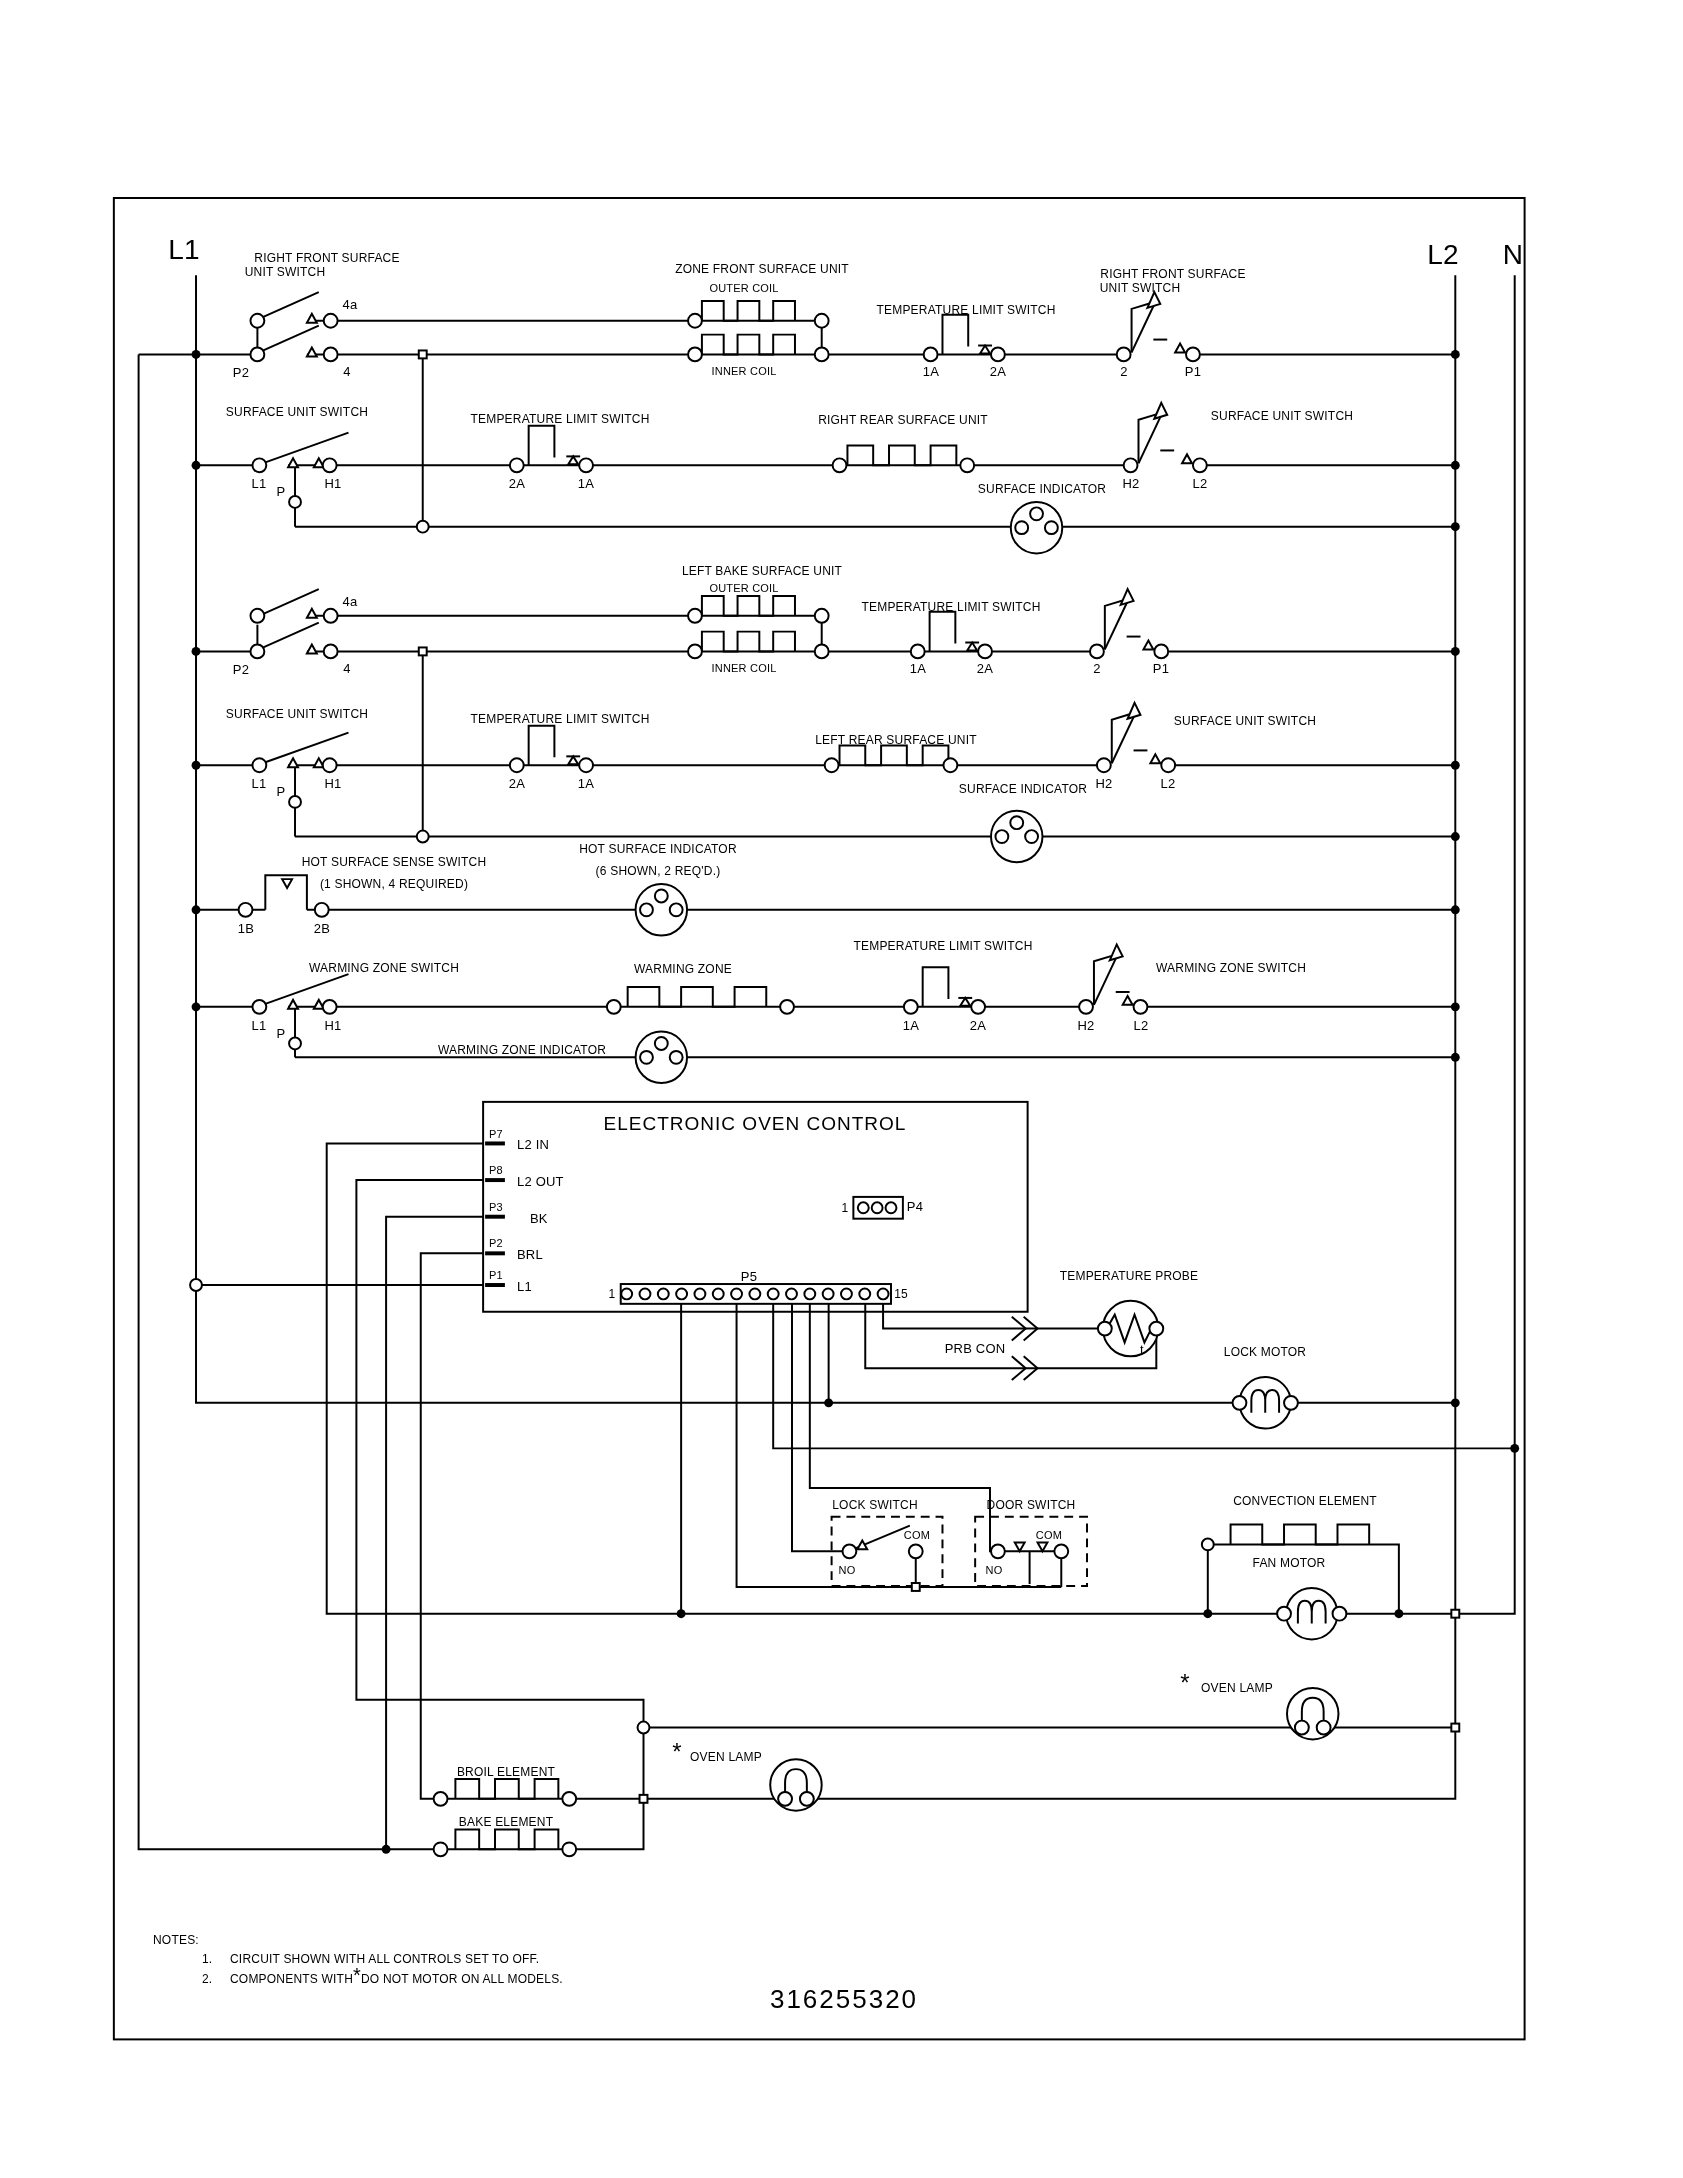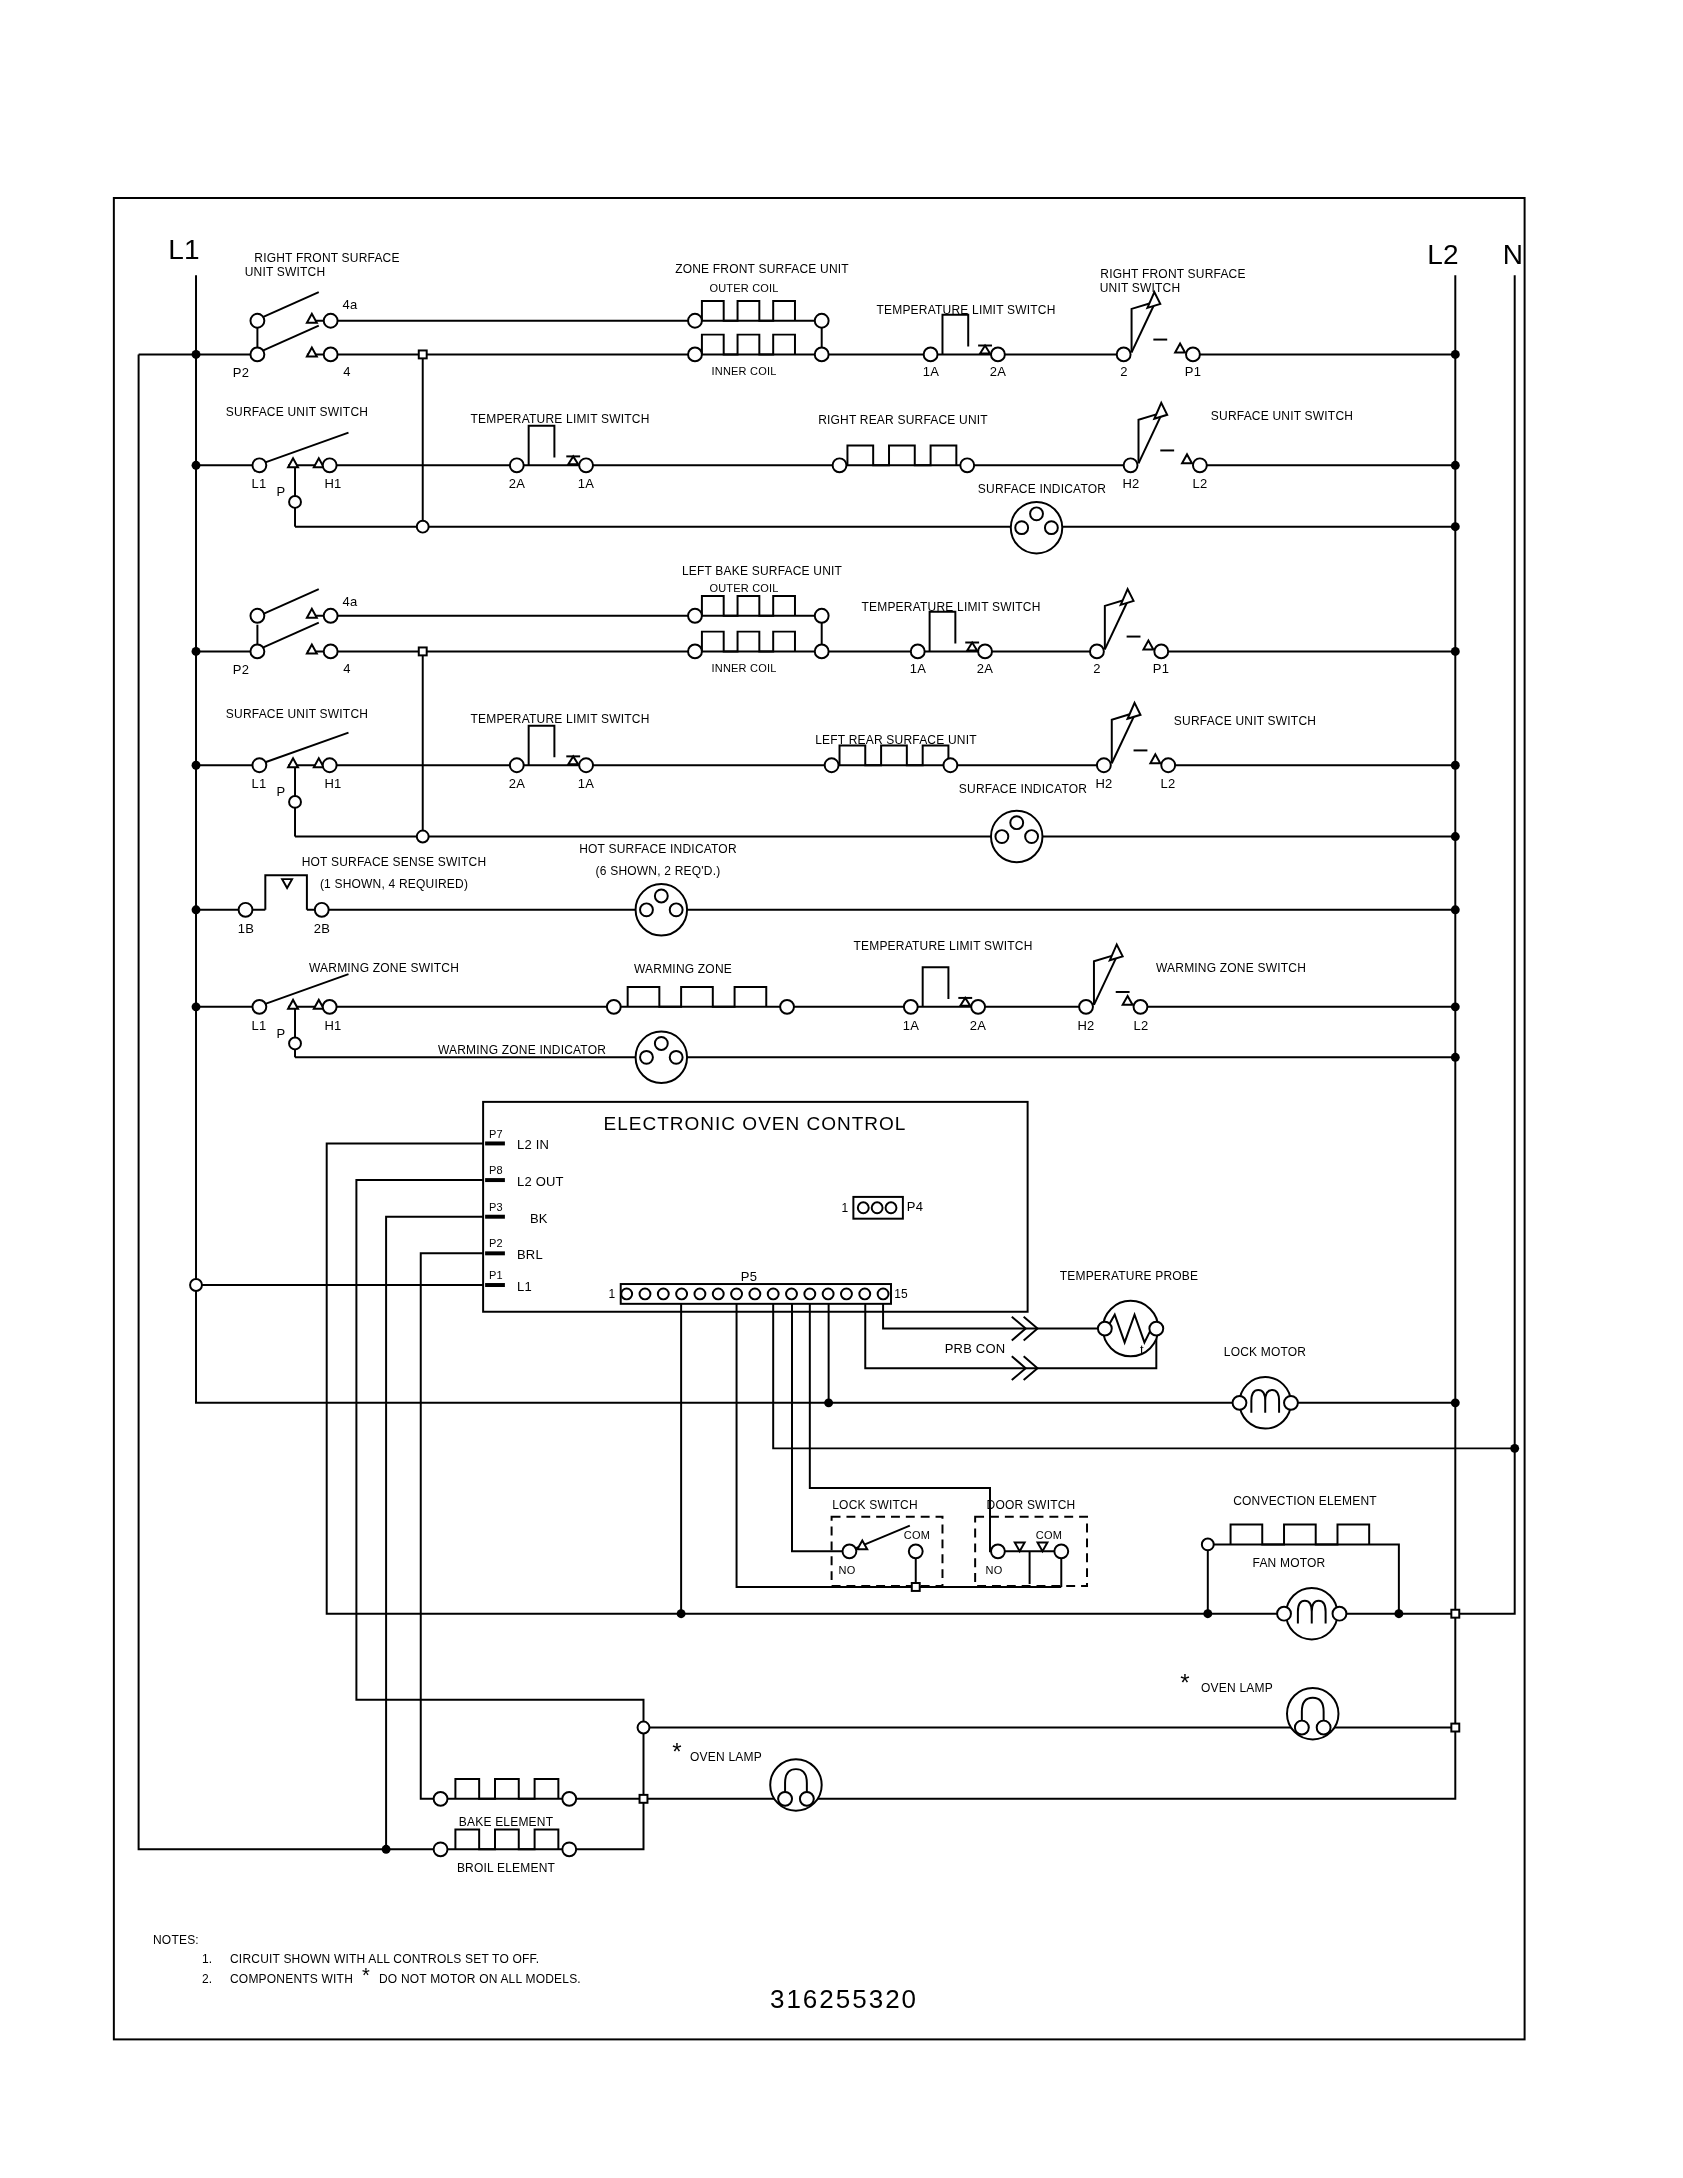--- a/index.html
+++ b/index.html
@@ -8,21 +8,21 @@
   #wires{position:absolute;left:0;top:0;}
   .lb{position:absolute;transform:translate(-50%,-50%);white-space:nowrap;
       font-size:13px;letter-spacing:0.2px;color:#000;}
   .la{transform:translate(0,-50%);}
   .s10{font-size:11px;}
   .s11{font-size:12px;}
   .s19{font-size:19px;letter-spacing:1px;}
   .s26{font-size:28px;}
   .s28{font-size:26px;letter-spacing:2px;}
   .star{font-size:24px;line-height:10px;}
-  .note2{display:flex;align-items:center;gap:9px;}
+  .note2{display:flex;align-items:center;gap:0;}
   .note2 .star{font-size:20px;position:relative;top:-4px;}
 </style>
 </head>
 <body>
 
 <div id="stage">
   <svg id="wires" width="1683" height="2178" viewBox="0 0 1700 2200">
       <polyline stroke="#000" stroke-width="2" fill="none" points="198,278 198,1417 1252,1417"></polyline>
       <polyline stroke="#000" stroke-width="2" fill="none" points="1304,1417 1470,1417"></polyline>
       <polyline stroke="#000" stroke-width="2" fill="none" points="140,358 140,1868 445,1868"></polyline>
@@ -434,21 +434,21 @@
   <div class="lb s10" style="left:994px;top:1570px">NO</div>
 
   <div class="lb s11" style="left:1305px;top:1501px">CONVECTION ELEMENT</div>
   <div class="lb s11" style="left:1289px;top:1563px">FAN MOTOR</div>
 
   <div class="lb star" style="left:1185px;top:1683px">*</div>
   <div class="lb s11" style="left:1237px;top:1688px">OVEN LAMP</div>
   <div class="lb star" style="left:677px;top:1752px">*</div>
   <div class="lb s11" style="left:726px;top:1757px">OVEN LAMP</div>
 
-  <div class="lb s11" style="left:506px;top:1868px">BROIL ELEMENT</div>
+  <div class="lb s11" style="left:506px;top:1772px">BROIL ELEMENT</div>
   <div class="lb s11" style="left:506px;top:1822px">BAKE ELEMENT</div>
 
   <div class="lb la s11" style="left:153px;top:1940px">NOTES:</div>
   <div class="lb la s11" style="left:202px;top:1959px">1.</div>
   <div class="lb la s11" style="left:230px;top:1959px">CIRCUIT SHOWN WITH ALL CONTROLS SET TO OFF.</div>
   <div class="lb la s11" style="left:202px;top:1979px">2.</div>
   <div class="lb la s11 note2" style="left:230px;top:1979px">
     <span>COMPONENTS WITH</span>
       <span class="star">*</span>
       <span>DO NOT MOTOR ON ALL MODELS.</span>

